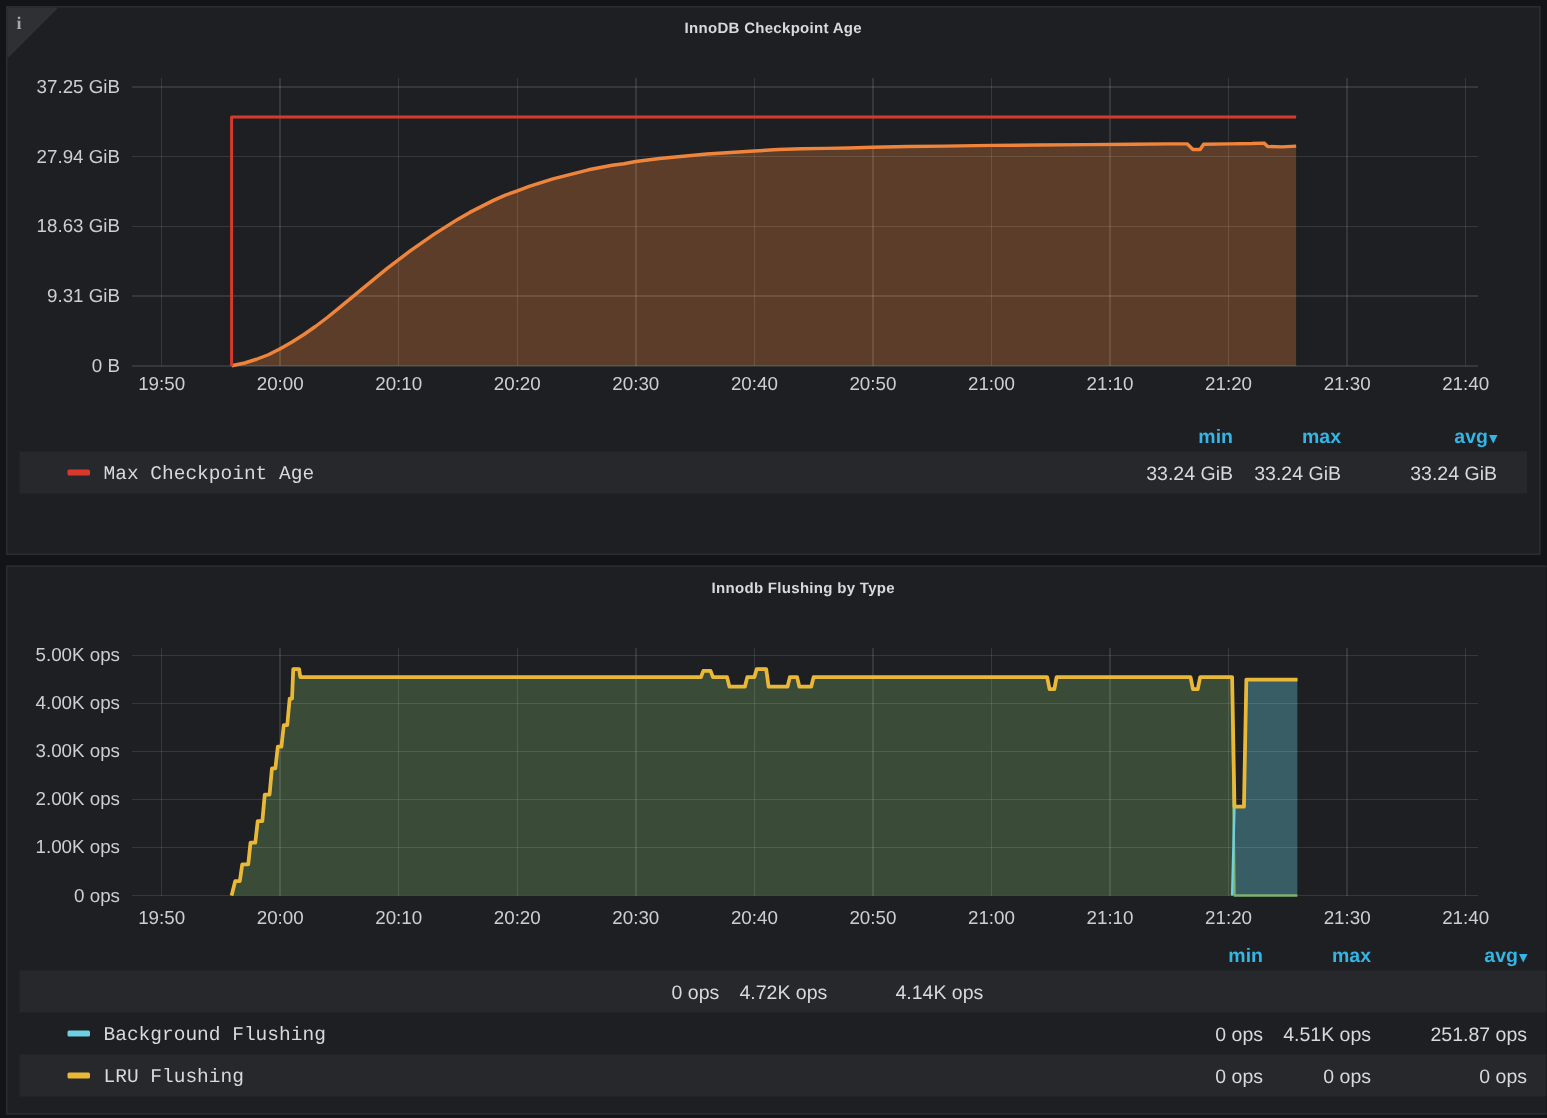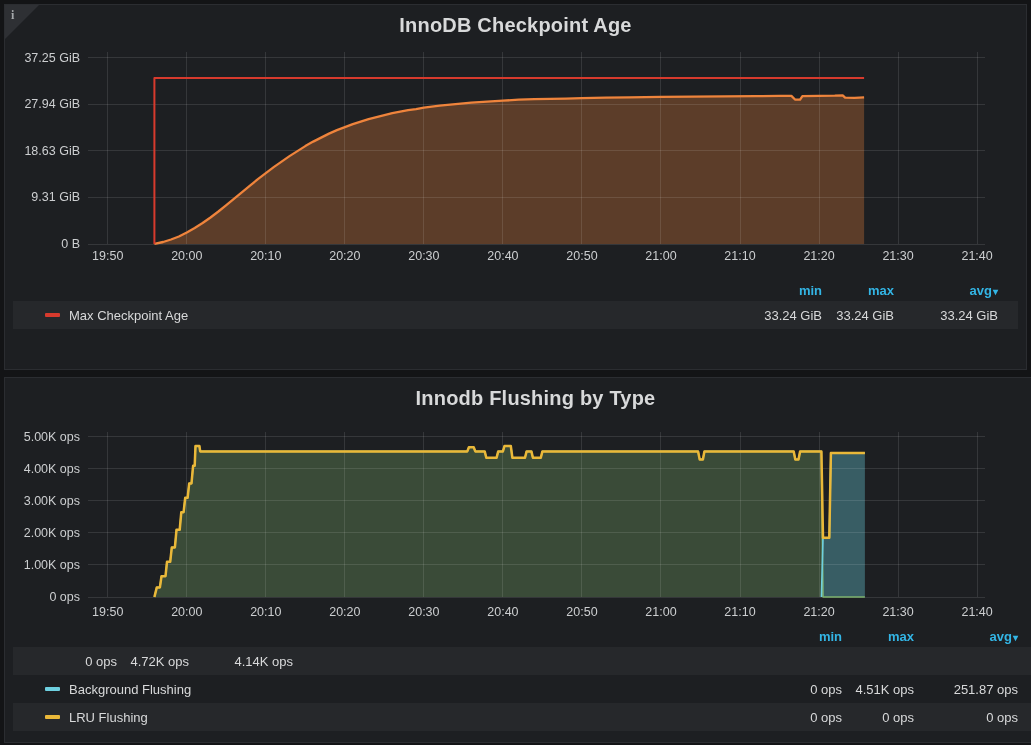--- a/index.html
+++ b/index.html
@@ -10,21 +10,21 @@
     -webkit-font-smoothing:antialiased;
   }
   .panel{
     position:absolute;left:4px;width:1021px;
     background:#1d1f22;border:1px solid #2b2d31;box-sizing:content-box;
   }
   #panel-1{top:4px;height:364px;}
   #panel-2{top:377px;height:364px;padding-left:20px;}
   .panel-title{
     margin:0;padding-top:9px;text-align:center;
-    font-size:20px;font-weight:700;color:#d8d9da;letter-spacing:.2px;
+    font-size:10px;font-weight:700;color:#d8d9da;letter-spacing:.2px;
     cursor:pointer;
   }
   .info-corner{
     position:absolute;top:0;left:0;width:0;height:0;z-index:5;
     border-top:34px solid #2e3034;border-right:34px solid transparent;
     cursor:pointer;
   }
   .info-i{
     position:absolute;top:-31px;left:6px;
     color:#a5a8ab;font-size:12px;font-weight:700;font-family:"Liberation Serif",serif;
@@ -33,26 +33,26 @@
   #chart-0{top:41px;}
   #chart-1{top:46px;}
   .grid{stroke:rgba(255,255,255,0.11);stroke-width:1;shape-rendering:crispEdges;}
   .xlab,.ylab{fill:#ccced0;font-size:12.5px;font-family:"Liberation Sans",sans-serif;}
   .legend{position:absolute;left:8px;right:8px;}
   #panel-1 .legend{top:274px;}
   #panel-2 .legend{top:247px;}
   .lhead,.lrow{
     display:flex;align-items:center;
     padding-left:32px;padding-right:20px;
-    font-size:13px;color:#d8d9da;
+    font-size:13px;color:#d8d9da;justify-content:center;
   }
   .lhead{height:22px;}
   .lrow{height:28px;cursor:pointer;}
   .lrow.alt{background:rgba(255,255,255,0.045);}
-  .lname{flex:1;display:flex;align-items:center;min-width:0;}
+  .lname{flex:1;display:flex;align-items:center;min-width:0;font-family:Liberation Mono, monospace;}
   .swatch{width:15px;height:4px;border-radius:1px;margin-right:9px;flex:0 0 auto;}
   .lval{width:72px;text-align:right;white-space:nowrap;}
   .lval.avgc{width:104px;}
   .hname{color:#33b5e5;font-weight:700;cursor:pointer;}
   .caret{font-size:10px;margin-left:1px;color:#33b5e5;}
 </style>
 </head>
 <body>
 
 <section class="panel" id="panel-1">

